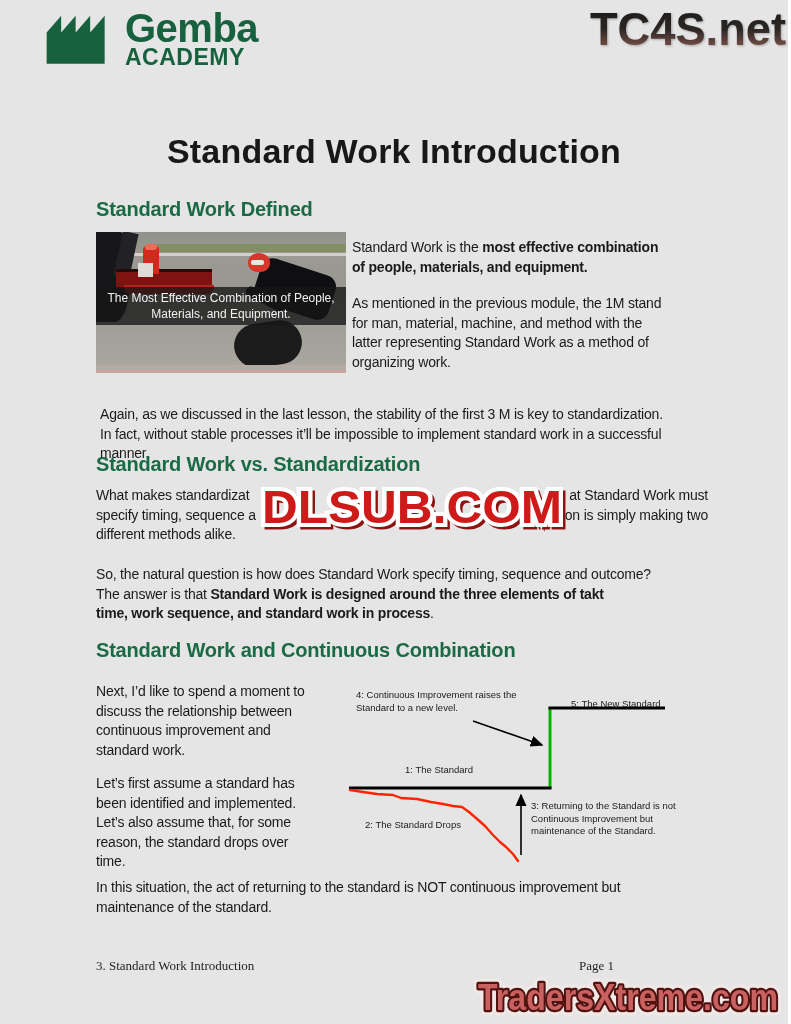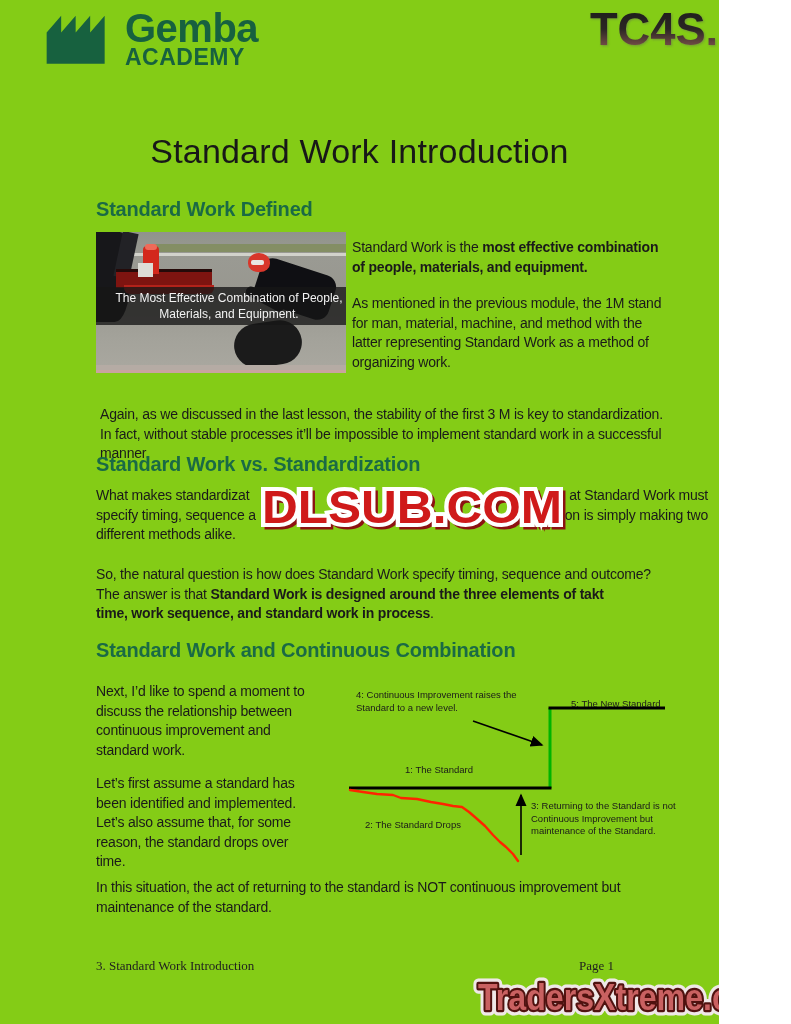--- a/index.html
+++ b/index.html
@@ -1,22 +1,22 @@
 <!DOCTYPE html>
 <html><head>
 <meta charset="utf-8">
 <style>
   html,body{margin:0;padding:0;background:#ffffff;}
-  #page{position:relative;width:719px;height:1024px;background:#84cc16;
+  #page{position:relative;width:788px;height:1024px;background:#e5e5e5;
         font-family:"Liberation Sans",sans-serif;color:#1a1a1a;overflow:hidden;}
   .abs{position:absolute;}
   .body-text{font-size:14px;line-height:19.5px;letter-spacing:-0.2px;white-space:pre-line;}
   .bold{font-weight:bold;}
   .h-green{color:#1a6a45;font-weight:bold;font-size:20px;letter-spacing:-0.2px;}
-  .page-title{width:100%;text-align:center;font-size:34px;font-weight:400;color:#181818;letter-spacing:0.2px;}
+  .page-title{width:100%;text-align:center;font-size:34px;font-weight:700;color:#181818;letter-spacing:0.2px;}
   
   .logo-name{color:#17613f;font-weight:bold;font-size:40px;line-height:36px;letter-spacing:-0.5px;}
   .logo-sub{color:#17613f;font-weight:bold;font-size:23px;line-height:22px;letter-spacing:0.5px;}
   
   .photo{width:250px;height:141px;overflow:hidden;
          background:linear-gradient(180deg,#90938b 0%,#9a9a93 18%,#98978f 45%,#a3a29a 75%,#aaa8a0 100%);}
   .photo .grass{position:absolute;left:55px;right:0;top:12px;height:8px;background:#7e8b55;opacity:.75;}
   .photo .wall{position:absolute;left:22px;right:0;top:21px;height:3px;background:#d2d2cb;}
   .photo .crew-left{position:absolute;left:0;top:0;width:34px;height:90px;background:#17171a;border-radius:0 30% 45% 0;}
   .photo .crew-left2{position:absolute;left:22px;top:0;width:16px;height:46px;background:#222226;transform:rotate(12deg);}
@@ -26,21 +26,21 @@
   .photo .wing{position:absolute;left:20px;top:37px;width:96px;height:16px;background:#7e1410;border-top:3px solid #250a09;}
   .photo .car-body{position:absolute;left:28px;top:53px;width:90px;height:9px;background:#b3221a;border-radius:0 0 6px 6px;}
   .photo .helmet{position:absolute;left:152px;top:21px;width:22px;height:19px;background:#d8372b;border-radius:50% 50% 45% 45%;}
   .photo .visor{position:absolute;left:155px;top:28px;width:13px;height:5px;background:#e8e6e2;border-radius:2px;}
   .photo .crew-body{position:absolute;left:160px;top:34px;width:78px;height:46px;background:#0f0f13;transform:rotate(18deg);border-radius:12px;}
   .photo .crew-arm{position:absolute;left:148px;top:62px;width:42px;height:10px;background:#0f0f13;transform:rotate(28deg);border-radius:5px;}
   .photo .tire{position:absolute;left:138px;top:90px;width:68px;height:44px;background:radial-gradient(ellipse at 40% 35%,#34343а,#161616 70%);background-color:#1b1b1b;border-radius:22px;transform:rotate(-8deg);}
   .photo .ground-strip{position:absolute;left:0;bottom:3px;width:100%;height:5px;background:#b5aba4;}
   .photo .pink-strip{position:absolute;left:0;bottom:0;width:100%;height:3px;background:#c9a49e;}
   .photo .caption{position:absolute;left:0;top:55px;width:100%;background:rgba(22,22,22,0.78);
-                  color:#f2f2f2;text-align:center;font-size:12px;line-height:16px;padding:3px 8px;white-space:pre-line;}
+                  color:#f2f2f2;text-align:center;font-size:12px;line-height:16px;padding:3px 0;white-space:pre-line;}
   
   .split-line{display:flex;justify-content:space-between;width:612px;font-size:14px;line-height:19.5px;letter-spacing:-0.2px;}
   
   .diagram{width:448px;height:186px;}
   .dlabel{position:absolute;font-size:9.5px;line-height:12.5px;color:#1a1a1a;white-space:pre-line;}
   
   .footer-text{font-family:"Liberation Serif",serif;font-size:13px;color:#1f1f1f;}
   .tc4s-shadow{filter:drop-shadow(1px 1px 1px rgba(90,90,90,0.45));}
 </style>
 </head>

